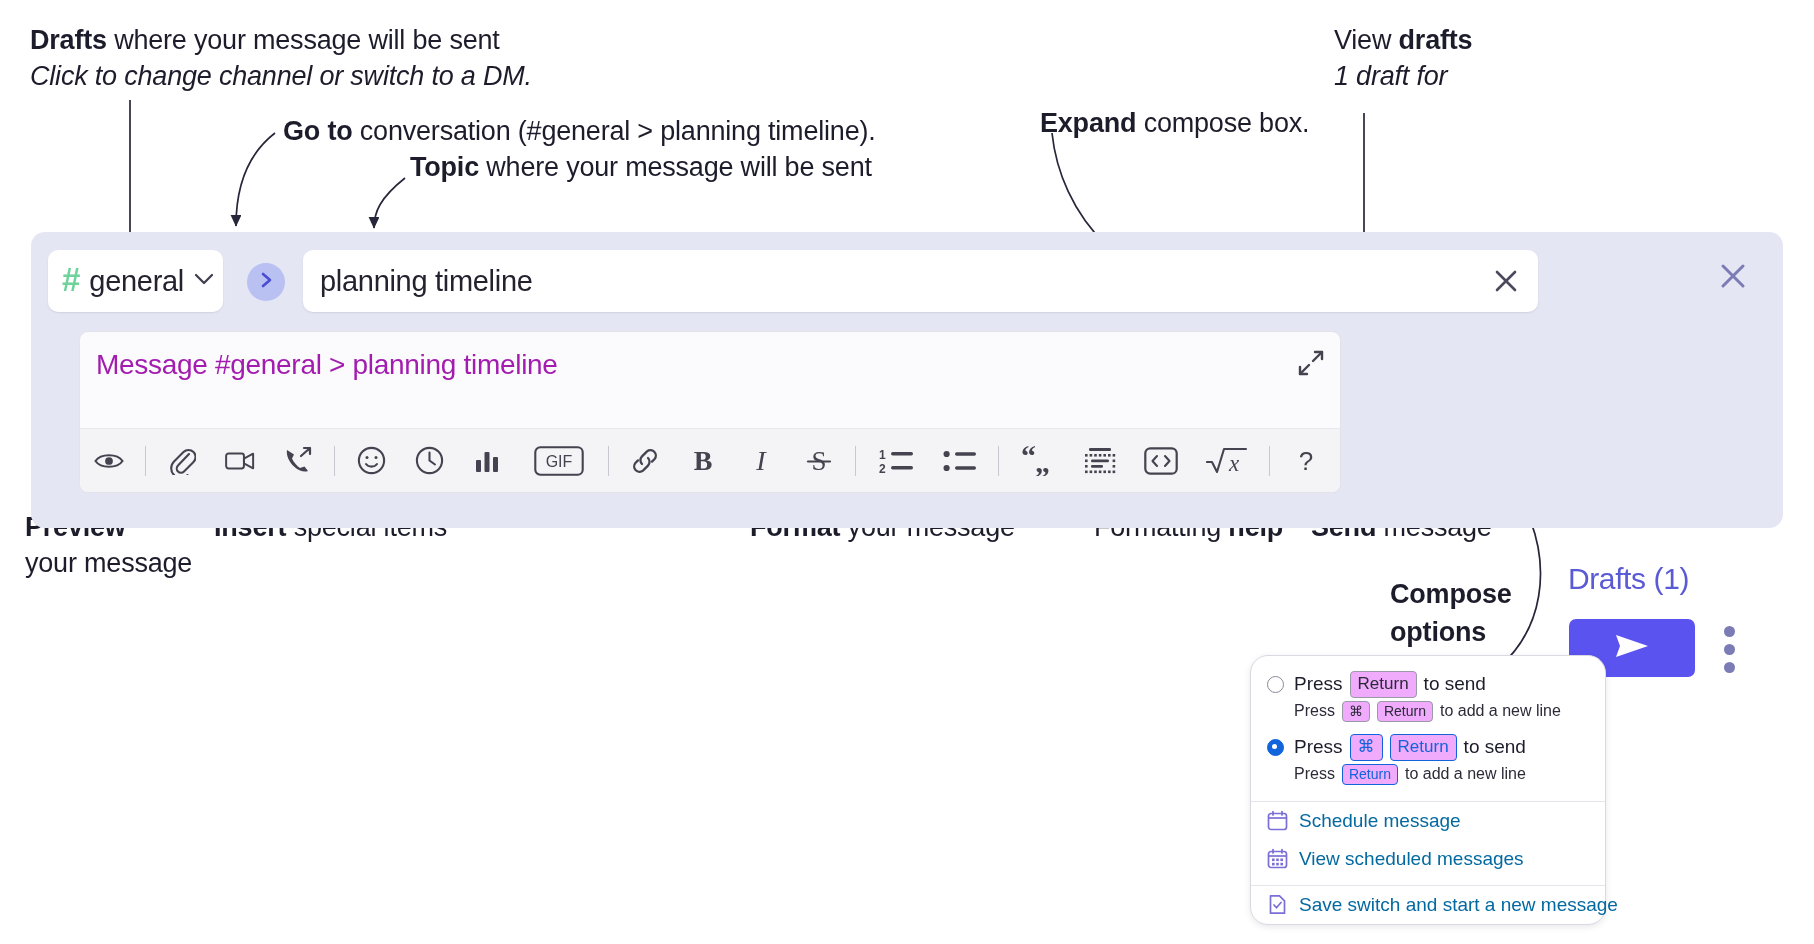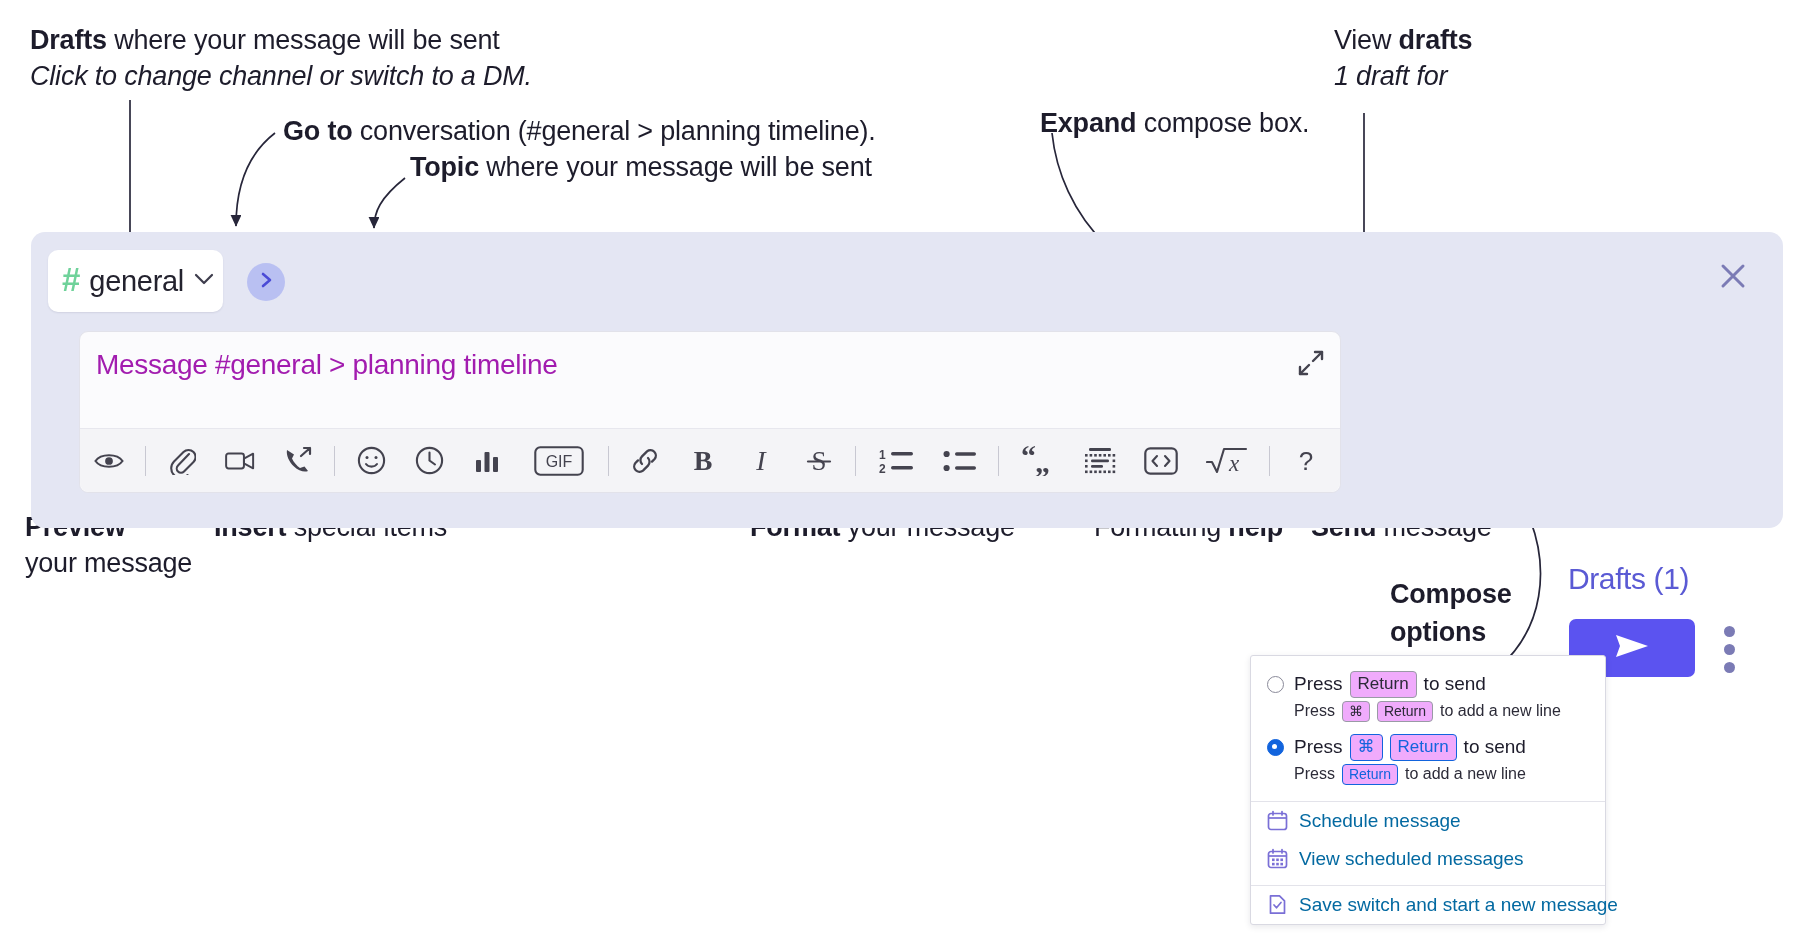--- a/index.html
+++ b/index.html
@@ -134,21 +134,21 @@
     cursor:pointer;
   }
   #compose-more span{width:11px;height:11px;border-radius:50%;background:#7b7bb5;display:block;}
 
   
   #menu{
     position:absolute;left:1250px;top:655px;
     width:356px;
     background:#ffffff;
     border:1px solid #d9d9e2;
-    border-radius:3px;
+    border-radius:18px;
     box-shadow:0 2px 6px rgba(30,30,60,.10);
     padding:12px 0 0 0;
     box-sizing:border-box;
   }
   .radio-row{display:flex;align-items:center;gap:10px;padding:3px 16px 0 16px;}
   .radio{
     width:17px;height:17px;border-radius:50%;
     border:1.6px solid #8a8a99;box-sizing:border-box;flex:0 0 auto;
     background:#fff;position:relative;
   }
@@ -281,20 +281,28 @@
   </div>
 
   <div id="goto-btn">
     <span>
       <svg width="16" height="20" viewBox="0 0 16 20">
           <path d="M5 4 L12 10 L5 16" stroke="#4b4bd6" stroke-width="2.6" fill="none" stroke-linecap="round" stroke-linejoin="round"></path>
         </svg>
     </span>
   </div>
 
+  <div id="topic-field" class="chip">
+    <span id="topic-value">planning timeline</span>
+    <span id="topic-clear">
+      <svg width="30" height="30" viewBox="0 0 30 30">
+          <path d="M6 6 L24 24 M24 6 L6 24" stroke="#4b4a5c" stroke-width="2.6" stroke-linecap="round" fill="none"></path>
+        </svg>
+    </span>
+  </div>
 
   <div id="msg-card">
     <div id="msg-placeholder">Message #general &gt; planning timeline</div>
     <div id="expand-btn">
       <svg width="30" height="30" viewBox="0 0 30 30" stroke="#44434f" stroke-width="2.4" fill="none" stroke-linecap="round" stroke-linejoin="round">
         <path d="M17 13 L26 4"></path>
           <path d="M19 4 L26 4 L26 11"></path>
         <path d="M13 17 L4 26"></path>
           <path d="M11 26 L4 26 L4 19"></path>
       </svg>

